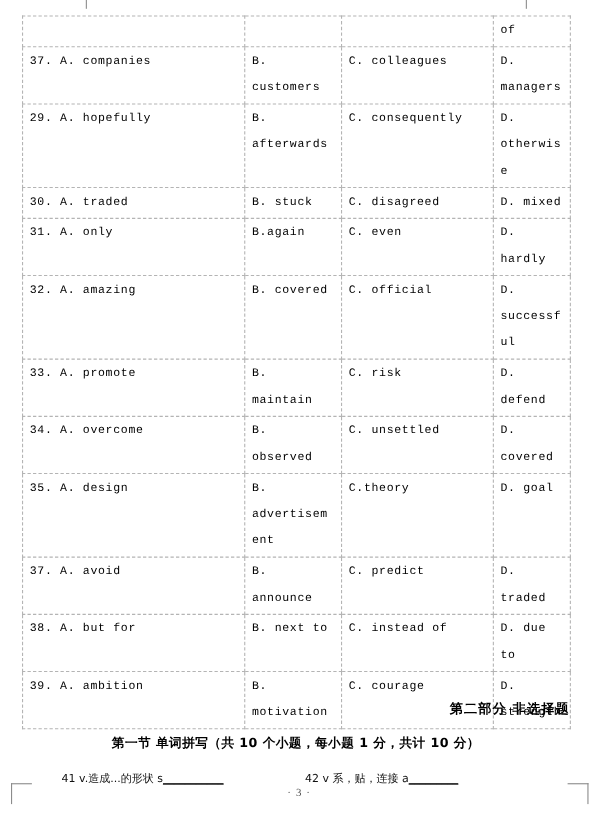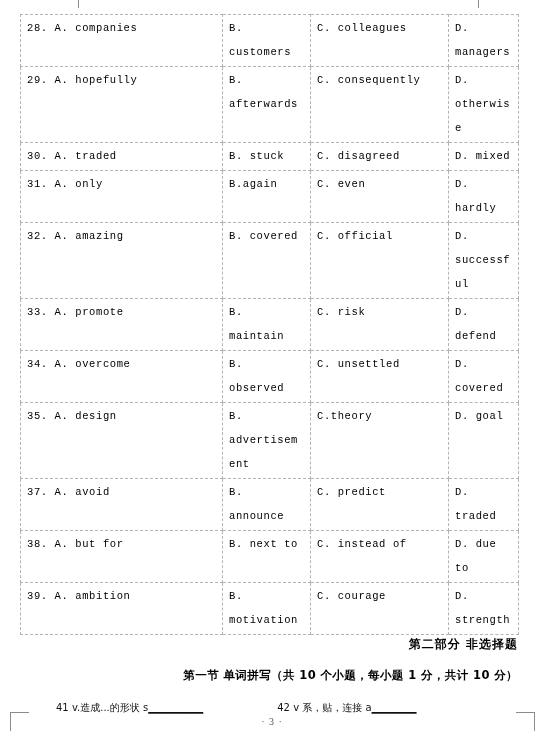--- a/index.html
+++ b/index.html
@@ -79,21 +79,21 @@
     color: #000;
   }
   .part-title {
     text-align: right;
     font-size: 12px;
     letter-spacing: 1px;
     margin: 8px 0 0 0;
     height: 20px;
   }
   .section-title {
-    text-align: right;
+    text-align: center;
     font-size: 11.5px;
     letter-spacing: 0.4px;
     margin: 12px 0 0 0;
     height: 20px;
   }
   .spelling-row {
     margin: 13px 0 0 0;
     font-family: "DejaVu Sans", "Liberation Sans", sans-serif;
     font-size: 10px;
     color: #111;
@@ -130,23 +130,37 @@
   <div class="crop br"></div>
 
   <table class="opt-table">
     <colgroup>
       <col class="col-a">
         <col class="col-b">
         <col class="col-c">
         <col class="col-d">
     </colgroup>
     <tbody>
+      <tr style="height:26px">
+        <td>
+            <span class="cell-text"></span>
+          </td>
+        <td>
+            <span class="cell-text"></span>
+          </td>
+        <td>
+            <span class="cell-text"></span>
+          </td>
+        <td>
+            <span class="cell-text">of</span>
+          </td>
+      </tr>
       <tr style="height:50px">
         <td>
-            <span class="cell-text">28. A. companies</span>
+            <span class="cell-text">37. A. companies</span>
           </td>
         <td>
             <span class="cell-text">B. customers</span>
           </td>
         <td>
             <span class="cell-text">C. colleagues</span>
           </td>
         <td>
             <span class="cell-text">D. managers</span>
           </td>

